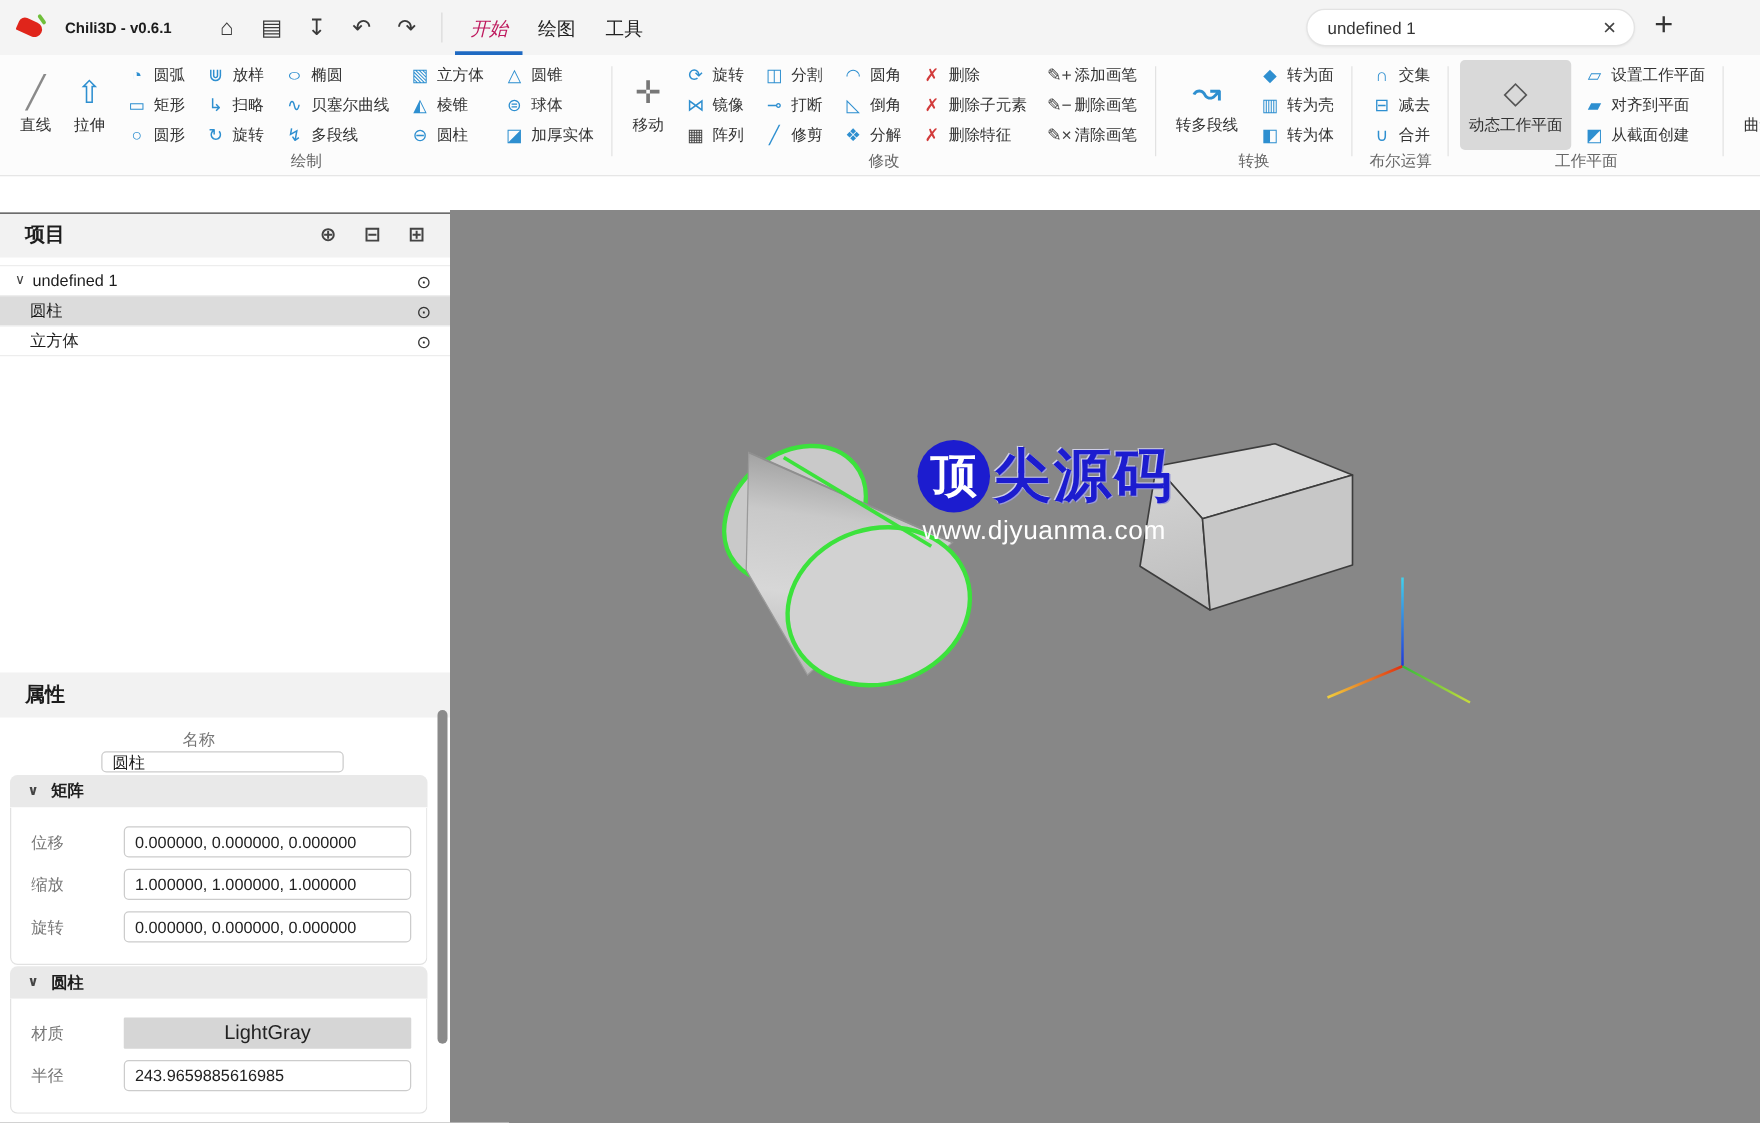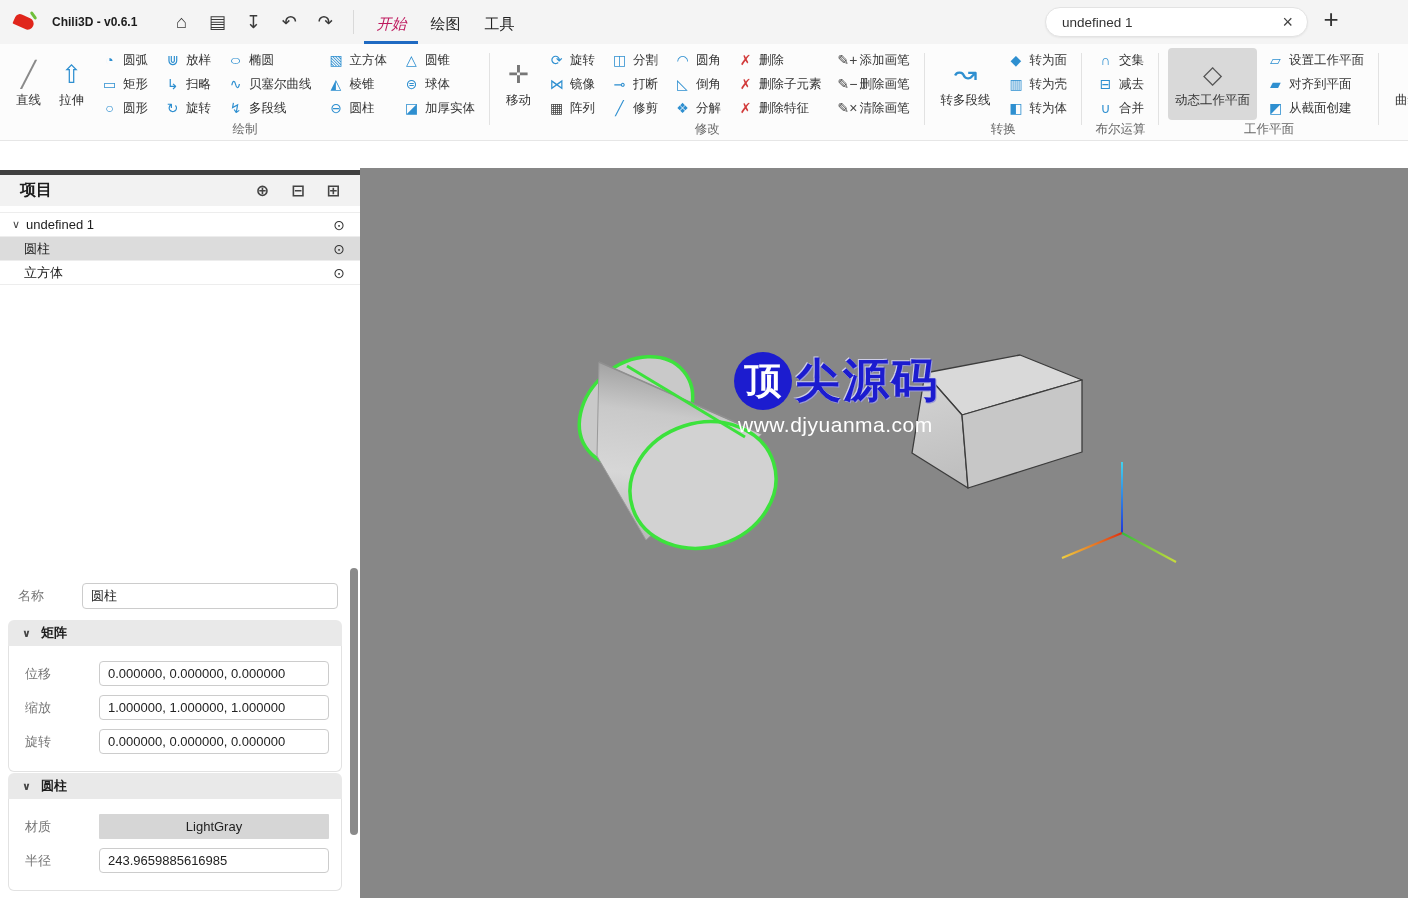--- a/index.html
+++ b/index.html
@@ -48,48 +48,48 @@
            font-size:12.5px; color:#333; white-space:nowrap; }
   .rsmall .icon{ width:17px; font-size:14px; }
   .glabel{ text-align:center; font-size:12.5px; color:#666; height:19px; line-height:17px; white-space:nowrap; }
   [data-name="ellipse-icon"]{ transform:scaleX(1.4); }
   [data-name="to-polyline-icon"]{ font-size:28px !important; }
 
   
   .leftpanel{ position:absolute; left:0; top:168px; width:360px; bottom:0; background:#fff; overflow:hidden; }
   .phead{ position:absolute; left:0; right:0; height:36px; background:#f2f2f2;
           display:flex; align-items:center; padding:0 20px; font-size:16px; font-weight:bold; color:#1d1d1d; }
-  .proj-head{ top:2px; border-top:5px solid #404040;justify-content:center; }
+  .proj-head{ top:2px; border-top:1px solid #404040;justify-content:center; }
   .proj-tools{ margin-left:auto; display:flex; gap:22px; }
   .proj-tools .icon{ font-size:16px; color:#444; }
   .tree{ position:absolute; top:44px; left:0; right:0; border-top:1px solid #ededed; }
   .trow{ height:24px; display:flex; align-items:center; border-bottom:1px solid #ededed;
          font-size:13px; color:#1d1d1d; padding-right:15px; }
   .trow.selected{ background:#dcdcdc; }
   .trow .caret{ width:16px; font-size:11px; color:#444; text-align:center; margin:0 2px 0 8px; }
   .trow.child{ padding-left:24px; }
   .trow .eye{ margin-left:auto; font-size:14px; color:#333; }
 
   .props-head{ top:370px; }
-  .namerow{ position:absolute; top:415px; left:18px; right:22px; display:flex; align-items:center; }
+  .namerow{ position:absolute; top:415px; left:18px; right:22px; display:flex; align-items:center;flex-direction:column; }
   .namerow label{ width:64px; font-size:13px; color:#777; }
   .pinput{ flex:1; height:26px; border:1px solid #ccc; border-radius:4px; padding:0 8px;
            font-size:13px; color:#222; background:#fff; font-family:inherit; outline:none; min-width:0; }
   .sect{ position:absolute; left:8px; right:18px; }
   .sect-matrix{ top:452px; }
   .sect-cylinder{ top:605px; }
   .sect-h{ height:26px; background:#e9e9e9; border-radius:6px 6px 0 0; display:flex; align-items:center;
            gap:10px; padding:0 14px; font-size:13px; font-weight:bold; color:#1d1d1d; }
   .sect-h .icon{ font-size:11px; color:#444; }
   .sect-b{ border:1px solid #e2e2e2; border-top:none; border-radius:0 0 6px 6px; background:#fff; padding:6px 0 8px; }
   .prow{ display:flex; align-items:center; margin:9px 12px 9px 16px; }
   .prow label{ width:74px; font-size:13px; color:#777; flex:0 0 auto; }
   .prow .pinput{ height:25px; }
   .matbtn{ flex:1; height:25px; background:#d6d6d6; border-radius:1px; text-align:center;
-           line-height:25px; font-size:13px; color:#222; }
+           line-height:25px; font-size:16px; color:#222; }
   .vscroll{ position:absolute; right:2px; top:400px; width:8px; height:267px; background:#8a8a8a; border-radius:4px; }
 
   
   .viewport{ position:absolute; left:360px; top:168px; right:0; bottom:0; background:#878787; overflow:hidden; }
   .viewport svg{ position:absolute; left:0; top:0; }
   .wm{ position:absolute; left:374px; top:182px; user-select:none; }
   .wm-title{ display:flex; align-items:center; gap:3px; }
   .wm-circle{ width:58px; height:58px; border-radius:50%; background:#1c1ccf; color:#fff;
               font-size:37px; font-weight:bold; display:flex; align-items:center; justify-content:center; }
   .wm-rest{ font-size:46px; font-weight:bold; color:#1c1ccf; letter-spacing:2px;
@@ -378,20 +378,23 @@
       <div class="trow child selected" data-name="tree-item">
         <span data-name="tree-item-label">圆柱</span>
         <span class="icon eye" data-name="eye-icon" style="color: rgb(51, 51, 51);">⊙</span>
       </div>
       <div class="trow child" data-name="tree-item">
         <span data-name="tree-item-label">立方体</span>
         <span class="icon eye" data-name="eye-icon" style="color: rgb(51, 51, 51);">⊙</span>
       </div>
     </div>
 
+  <div class="phead props-head" data-name="properties-panel-header">
+    <span data-name="properties-panel-title">属性</span>
+  </div>
   <div class="namerow" data-name="name-row">
     <label data-name="name-label">名称</label>
     <input class="pinput" data-name="name-input" value="圆柱" style="">
   </div>
   <div class="sect sect-matrix" data-name="section-matrix">
       <div class="sect-h" data-name="section-header">
         <span class="icon" data-name="chevron-down-icon" style="color: rgb(68, 68, 68);">∨</span>
         <span data-name="section-title">矩阵</span>
       </div>
       <div class="sect-b">

